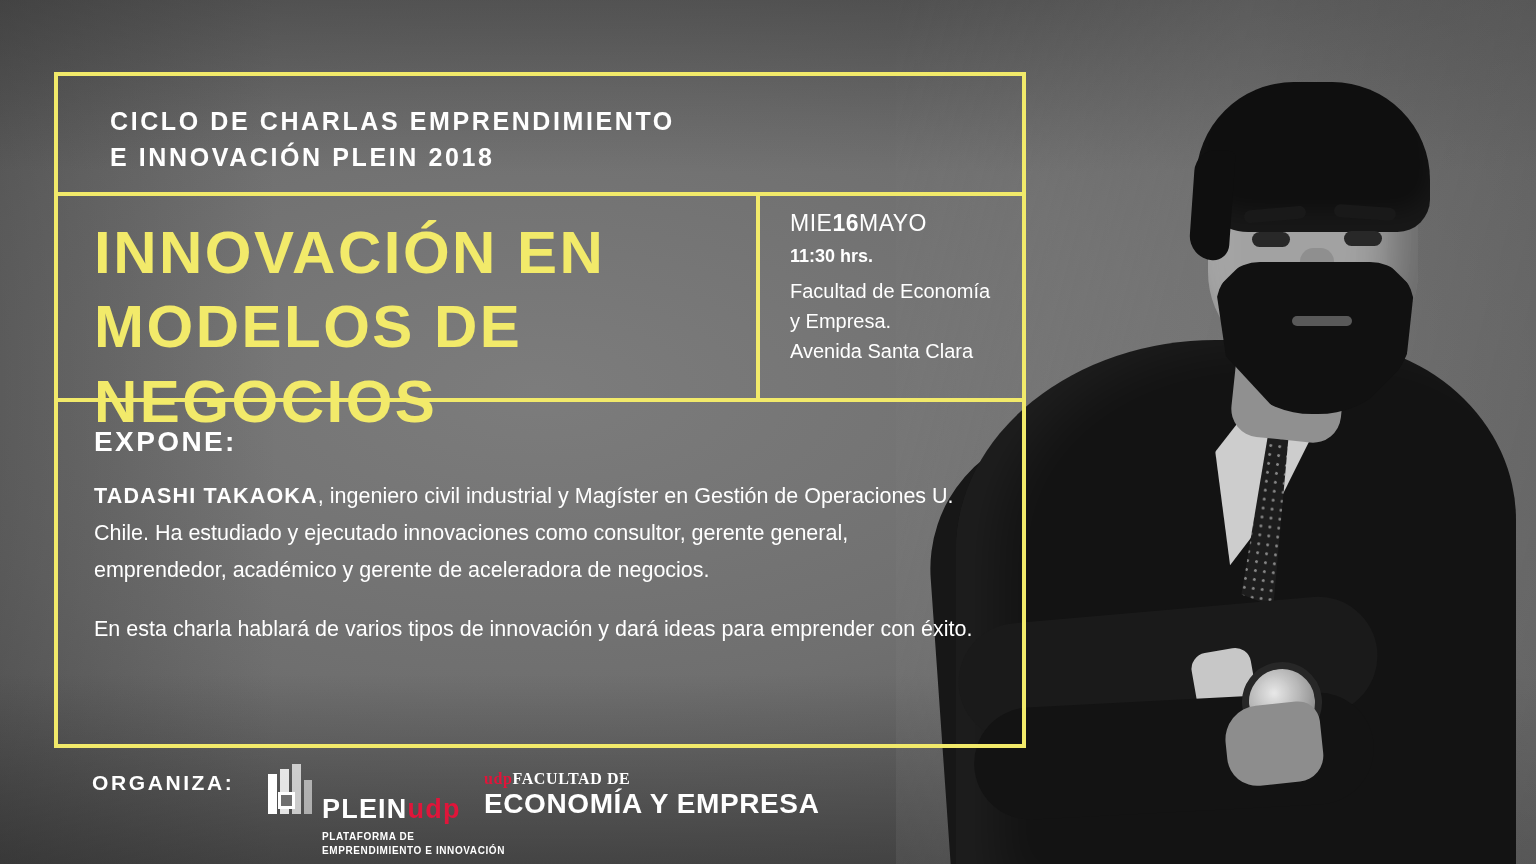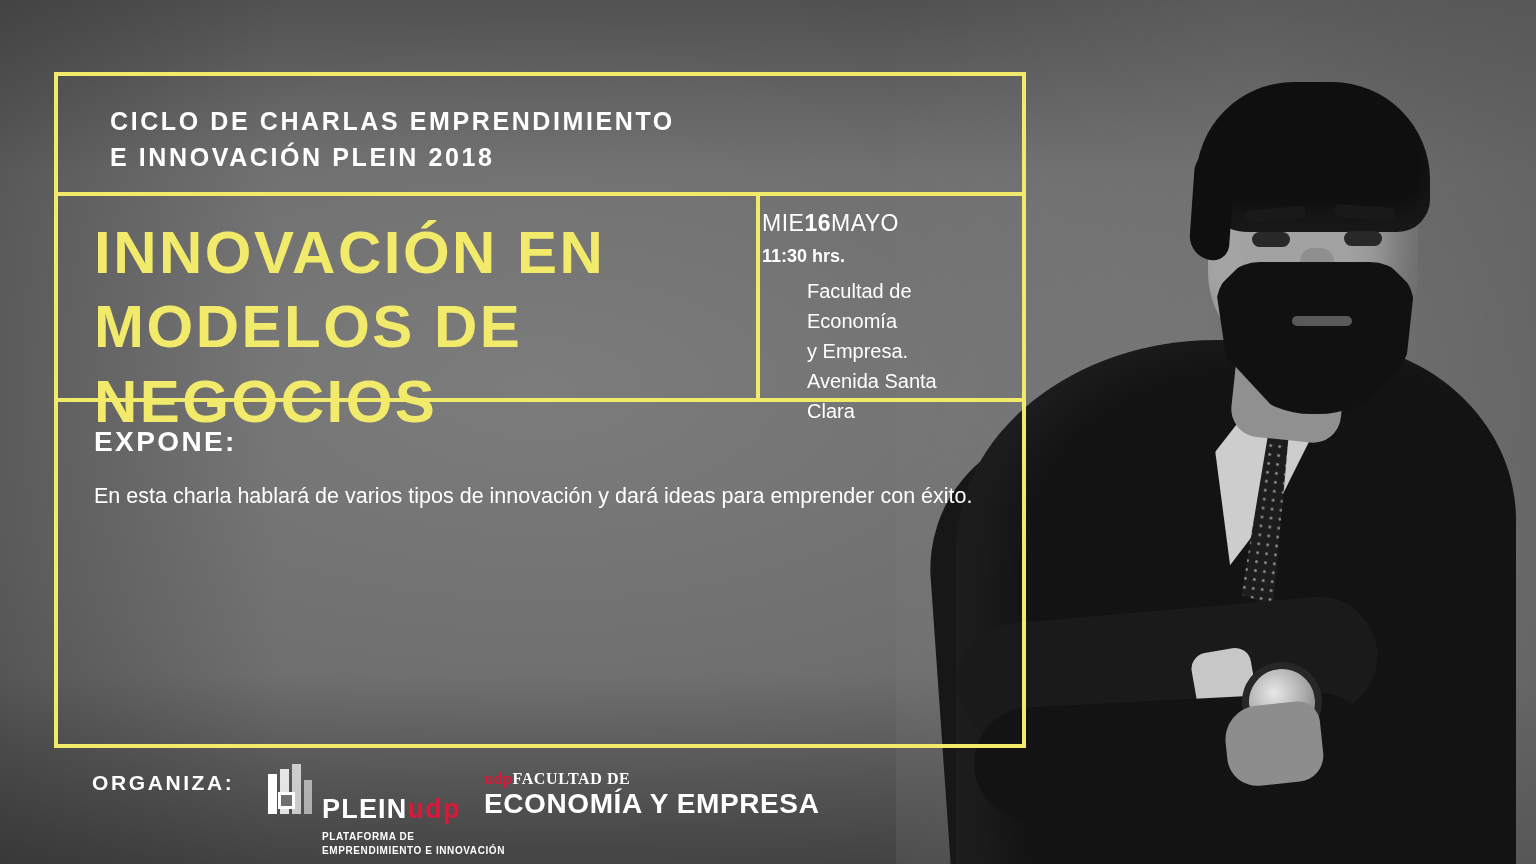--- a/index.html
+++ b/index.html
@@ -273,39 +273,39 @@
     color: #f2ea6a;
     font-size: 60px;
     font-weight: bold;
     letter-spacing: 2.5px;
     line-height: 1.24;
     text-transform: uppercase;
   }
 
   .meta {
     position: absolute;
-    left: 704px;
+    left: 732px;
     top: 130px;
     width: 210px;
     color: #ffffff;
     font-size: 20px;
     line-height: 1.5;
   }
   .meta .date {
     font-size: 23px;
     letter-spacing: 0.5px;
     margin-bottom: 2px;
   }
   .meta .date b { font-weight: bold; }
   .meta .time {
     font-size: 18px;
     font-weight: bold;
     margin-bottom: 6px;
   }
-  .meta .venue-line { display: block; margin-left: 45px; }
+  .meta .venue-line { display: block; }
 
   .body {
     position: absolute;
     left: 36px;
     top: 350px;
     width: 880px;
     color: #ffffff;
   }
   .body .expone {
     font-size: 28px;
@@ -458,20 +458,21 @@
     <div class="meta">
       <div class="date"><span>MIE</span><b>16</b><span>MAYO</span></div>
       <div class="time">11:30 hrs.</div>
       <span class="venue-line">Facultad de Economía</span>
       <span class="venue-line">y Empresa.</span>
       <span class="venue-line">Avenida Santa Clara</span>
     </div>
 
     <div class="body">
       <div class="expone">EXPONE:</div>
+      <p><span class="speaker">TADASHI TAKAOKA</span><span>, ingeniero civil industrial y Magíster en Gestión de Operaciones U. Chile. Ha estudiado y ejecutado innovaciones como consultor, gerente general, emprendedor, académico y gerente de aceleradora de negocios.</span></p>
       <p>En esta charla hablará de varios tipos de innovación y dará ideas para emprender con éxito.</p>
     </div>
   </div>
 
   <div class="organiza">ORGANIZA:</div>
 
   <div class="logo-plein">
     <div class="plein-mark">
       <i></i>
         <i></i>

